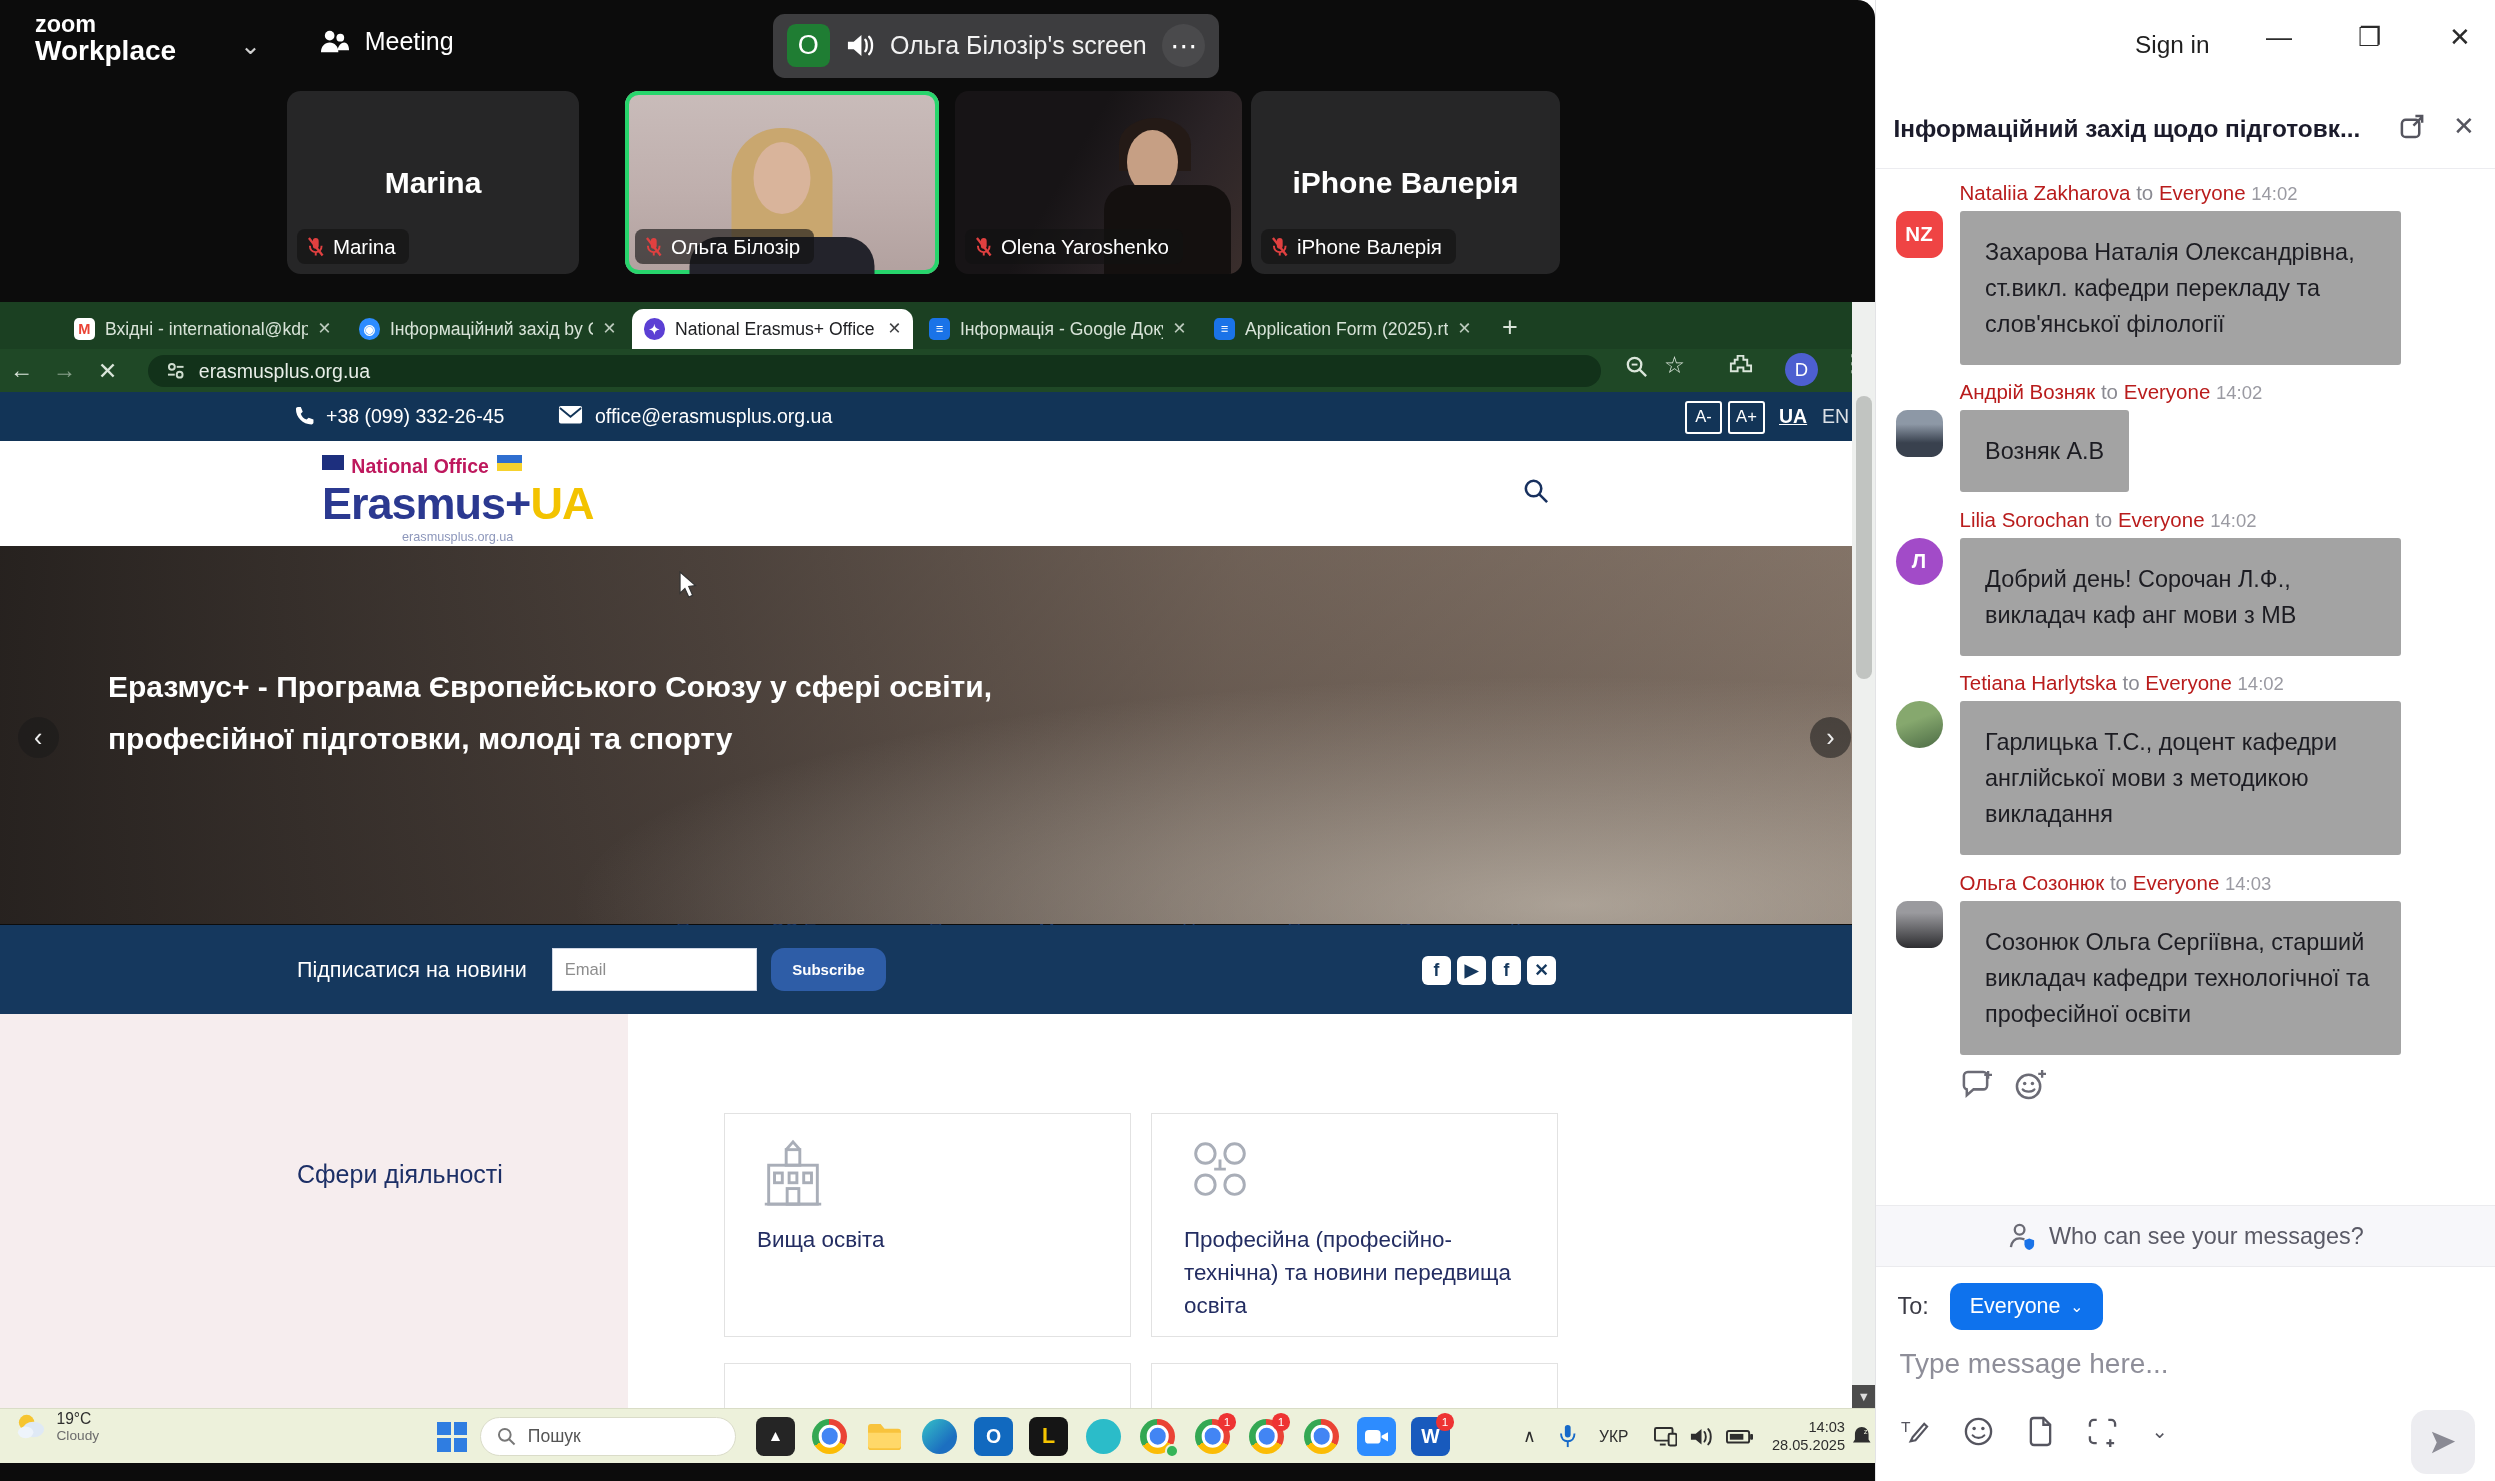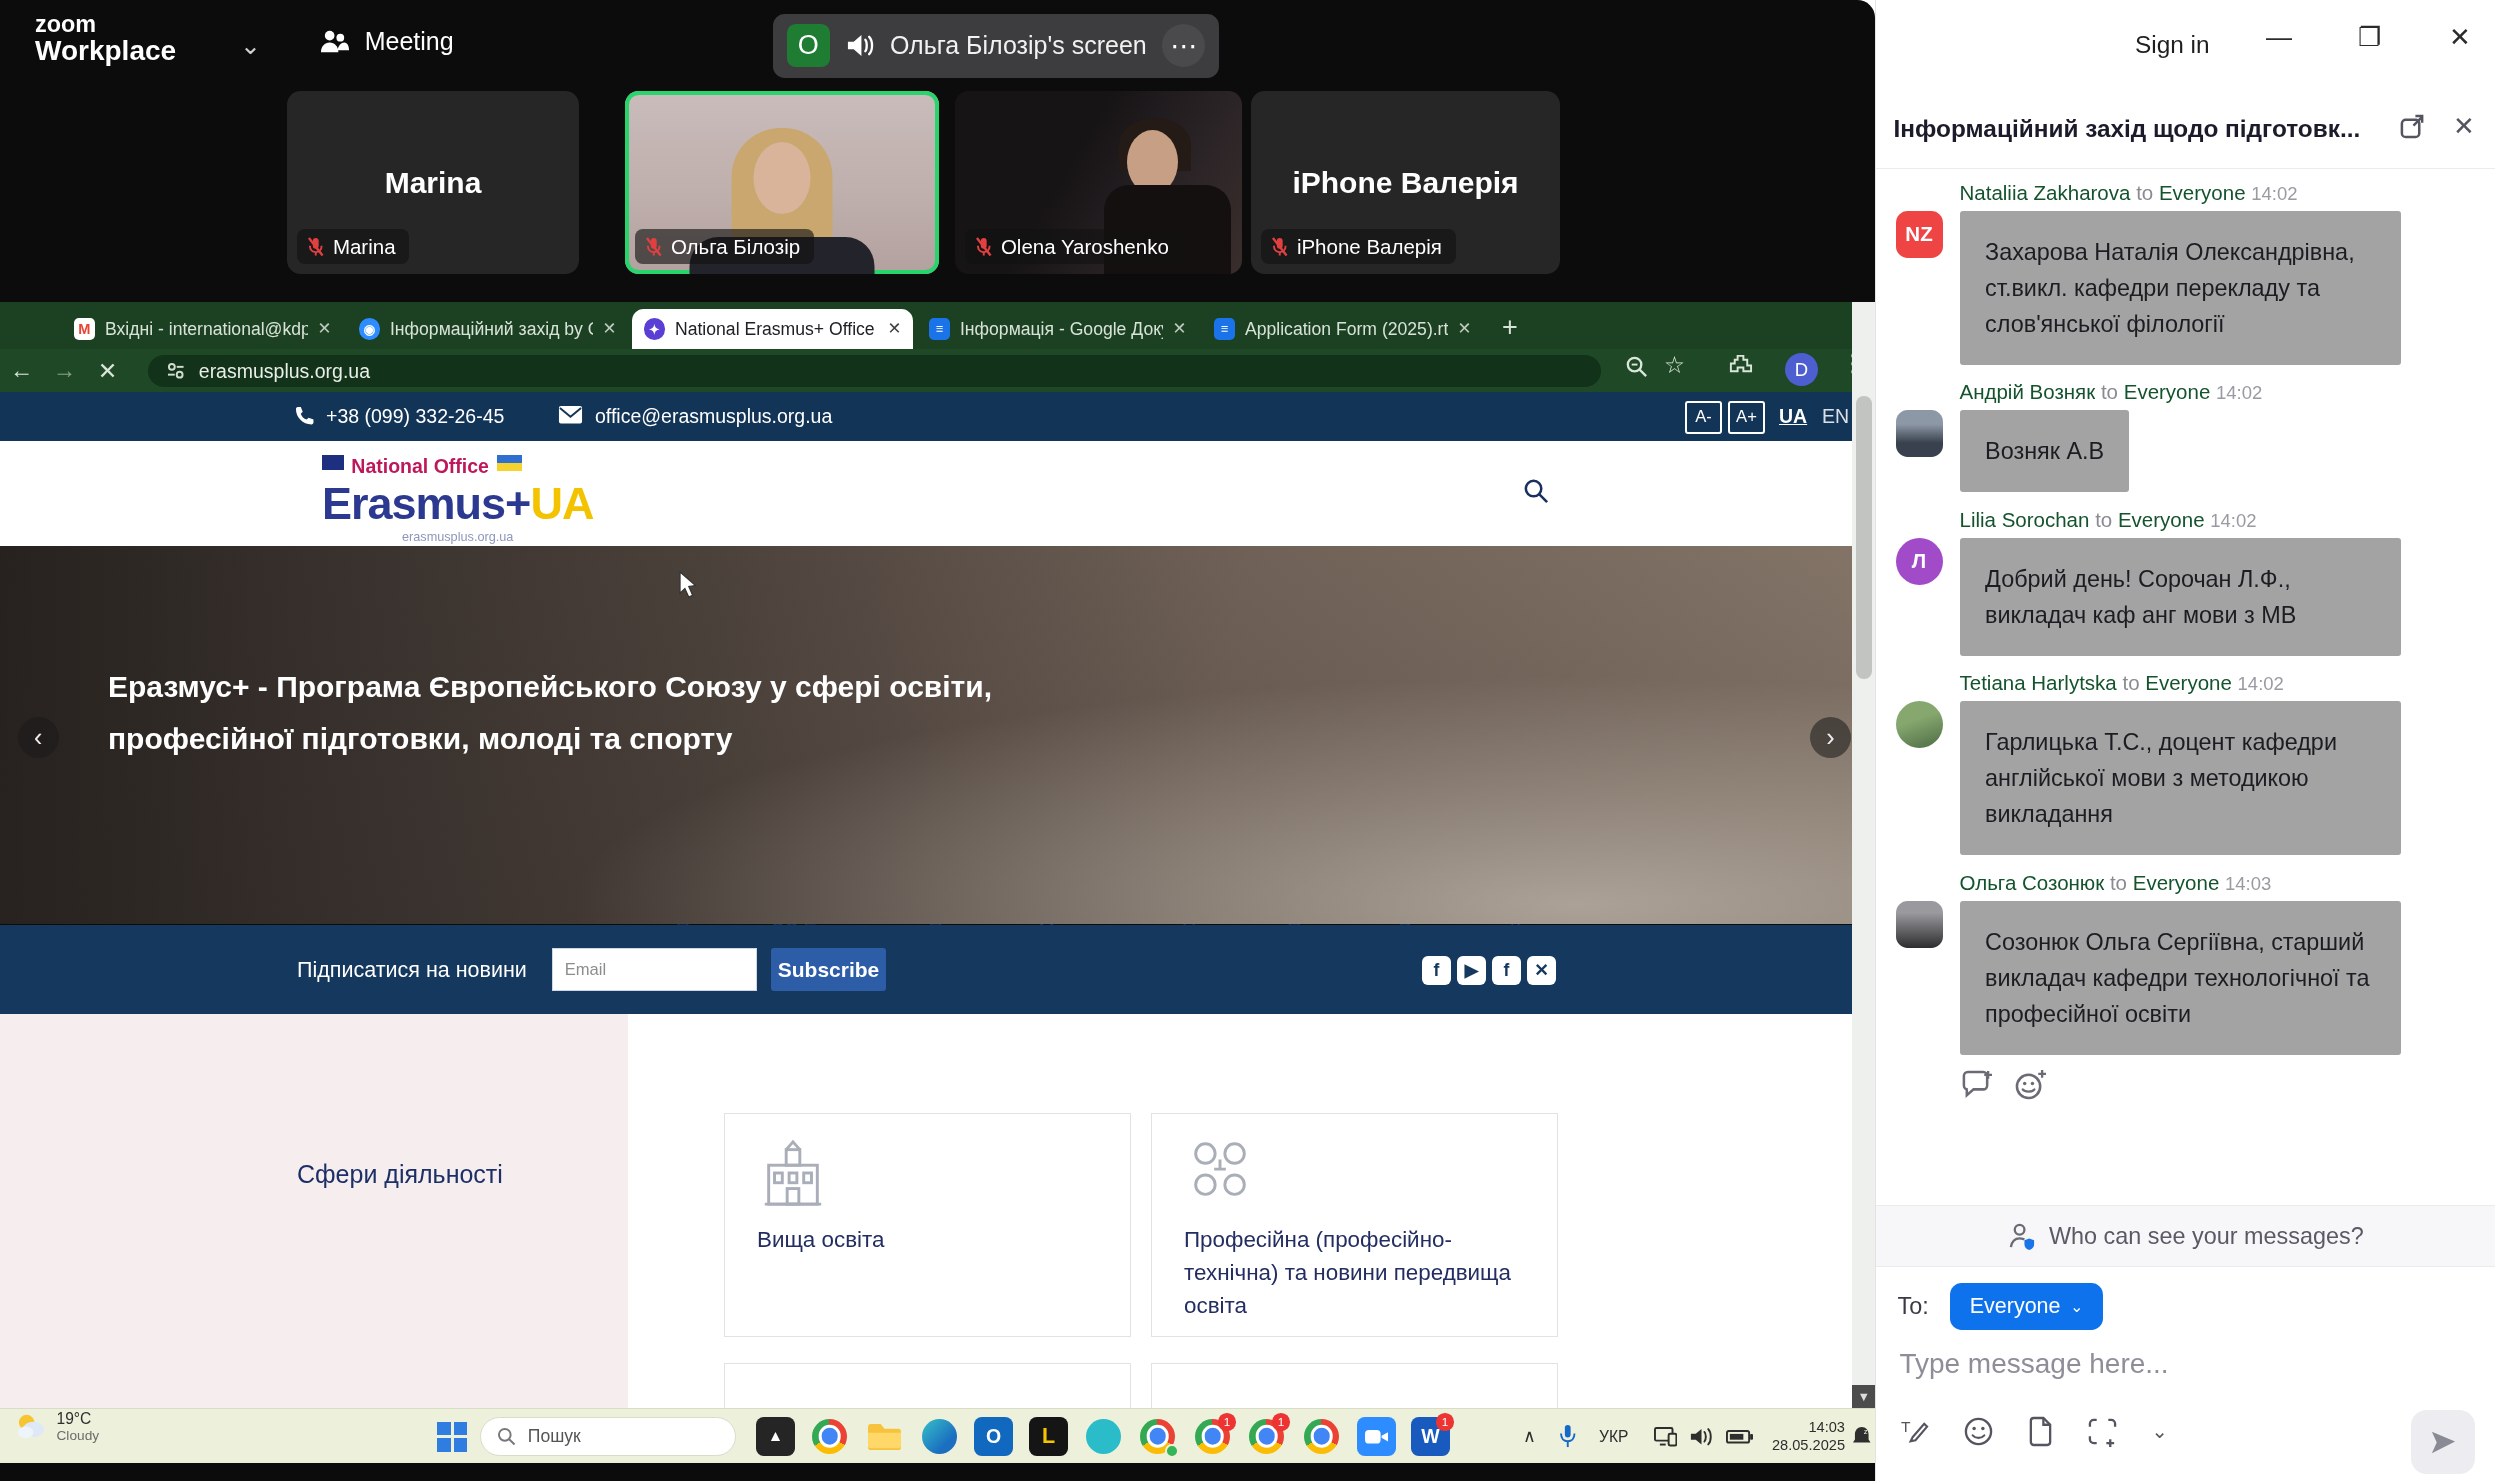--- a/index.html
+++ b/index.html
@@ -71,21 +71,21 @@
   #hero{position:absolute;left:0;top:546px;width:1852px;height:378px;background:
     radial-gradient(ellipse at 85% 95%,rgba(225,218,205,.55),transparent 45%),
     linear-gradient(100deg,rgba(32,28,26,.93) 0%,rgba(58,50,46,.72) 38%,rgba(96,84,76,.45) 65%,rgba(150,135,122,.35) 100%),
     linear-gradient(180deg,#7c6c60,#5d5048)}
   .hero-title{color:#fff;font-size:30px;font-weight:600;line-height:52px}
   .slider-arrow{position:absolute;top:717px;width:41px;height:41px;border-radius:50%;background:rgba(25,25,25,.55);color:#eee;font-size:25px;display:flex;align-items:center;justify-content:center}
   #newsletter{position:absolute;left:0;top:925px;width:1852px;height:90px;background:#15385e;display:flex;align-items:center}
   .nl-label{color:#fff;font-size:21.5px}
   .nl-input{width:205px;height:43px;background:#fff;border:1px solid #cfd6e4;font-size:16.6px;color:#333;padding:0 11.7px}
   .nl-input::placeholder{color:#8d8d8d}
-  .subscribe{width:115px;height:43px;background:#2e5da7;color:#fff;font-size:21px;font-weight:bold;border:none;border-radius:3px}
+  .subscribe{width:115px;height:43px;background:#2e5da7;color:#fff;font-size:15px;font-weight:bold;border:none;border-radius:13px}
   .soc{width:29px;height:29px;background:#fff;border-radius:5.9px;color:#15385e;font-weight:bold;font-size:17.6px;display:flex;align-items:center;justify-content:center}
   #content{position:absolute;left:0;top:1014px;width:1852px;height:394px;background:#fff}
   #pink-panel{position:absolute;left:0;top:0;width:628px;height:394px;background:#f6edee}
   .section-title{font-size:25px;color:#1c2f66;font-weight:500}
   .card{position:absolute;top:99px;width:407px;height:224px;background:#fff;border:1px solid #e2e2e2}
   .card .ctitle{position:absolute;left:32px;top:109px;width:332px;font-size:22.4px;color:#232d62;line-height:33px}
   .card-stub{position:absolute;top:349px;width:407px;height:45px;background:#fff;border:1px solid #e2e2e2;border-bottom:none}
   .cicon{position:absolute;left:32px;top:21.5px;color:#9aa0ac}
   
   #site-scroll{position:absolute;left:1852px;top:302px;width:23.4px;height:1106px;background:#eef0ee}
@@ -108,21 +108,21 @@
   .tray{position:absolute;top:0;height:55px;display:flex;align-items:center;color:#2e2e2e}
   .clockblk{text-align:right;font-size:14.6px;color:#2e2e2e;line-height:18.5px}
 
   
   #chat{position:absolute;left:1875px;top:0;width:620px;height:1481px;background:#fff;border-left:1px solid #e3e3e6}
   .chat-title{font-size:24.4px;font-weight:bold;color:#1b1b2b;white-space:nowrap}
   .chat-hicon{color:#55555f;font-size:26px}
   #messages{position:absolute;left:0;top:181px;width:605px;padding:0 17.6px 0 19.5px}
   .msg{margin-bottom:15.6px}
   .mhead{margin-left:64px;font-size:20.5px;color:#8a8a92;margin-bottom:5.9px;white-space:nowrap}
-  .mhead .who{color:#14532d}
+  .mhead .who{color:#b91c1c}
   .mhead .to{color:#8a8a92}
   .mhead .time{color:#9a9aa2;font-size:18.5px}
   .mrow{display:flex;gap:17.6px;align-items:flex-start}
   .avatar{width:47px;height:47px;border-radius:11.7px;color:#fff;font-size:20.5px;font-weight:bold;display:flex;align-items:center;justify-content:center;flex:0 0 auto}
   .bubble{background:#a3a3a3;border-radius:3px;padding:23px 25px;font-size:23.4px;line-height:36px;color:#1c1c22;max-width:441px}
   .react-row{display:flex;gap:21.5px;margin-left:64px;color:#6b6b75}
   #privacy{position:absolute;left:0;top:1205px;width:620px;height:62px;background:#f7f7fa;border-top:1px solid #ebebee;border-bottom:1px solid #ebebee;display:flex;align-items:center;justify-content:center;gap:11.7px;color:#5a5a66;font-size:23.4px}
   #to-row{position:absolute;left:21.5px;top:1283px;display:flex;align-items:center;gap:21.5px}
   .to-label{font-size:23.4px;color:#3a3a44}
   .everyone-btn{display:flex;align-items:center;gap:9.8px;background:#0e72ed;color:#fff;font-size:21.5px;border-radius:11.7px;height:47px;padding:0 19.5px}

